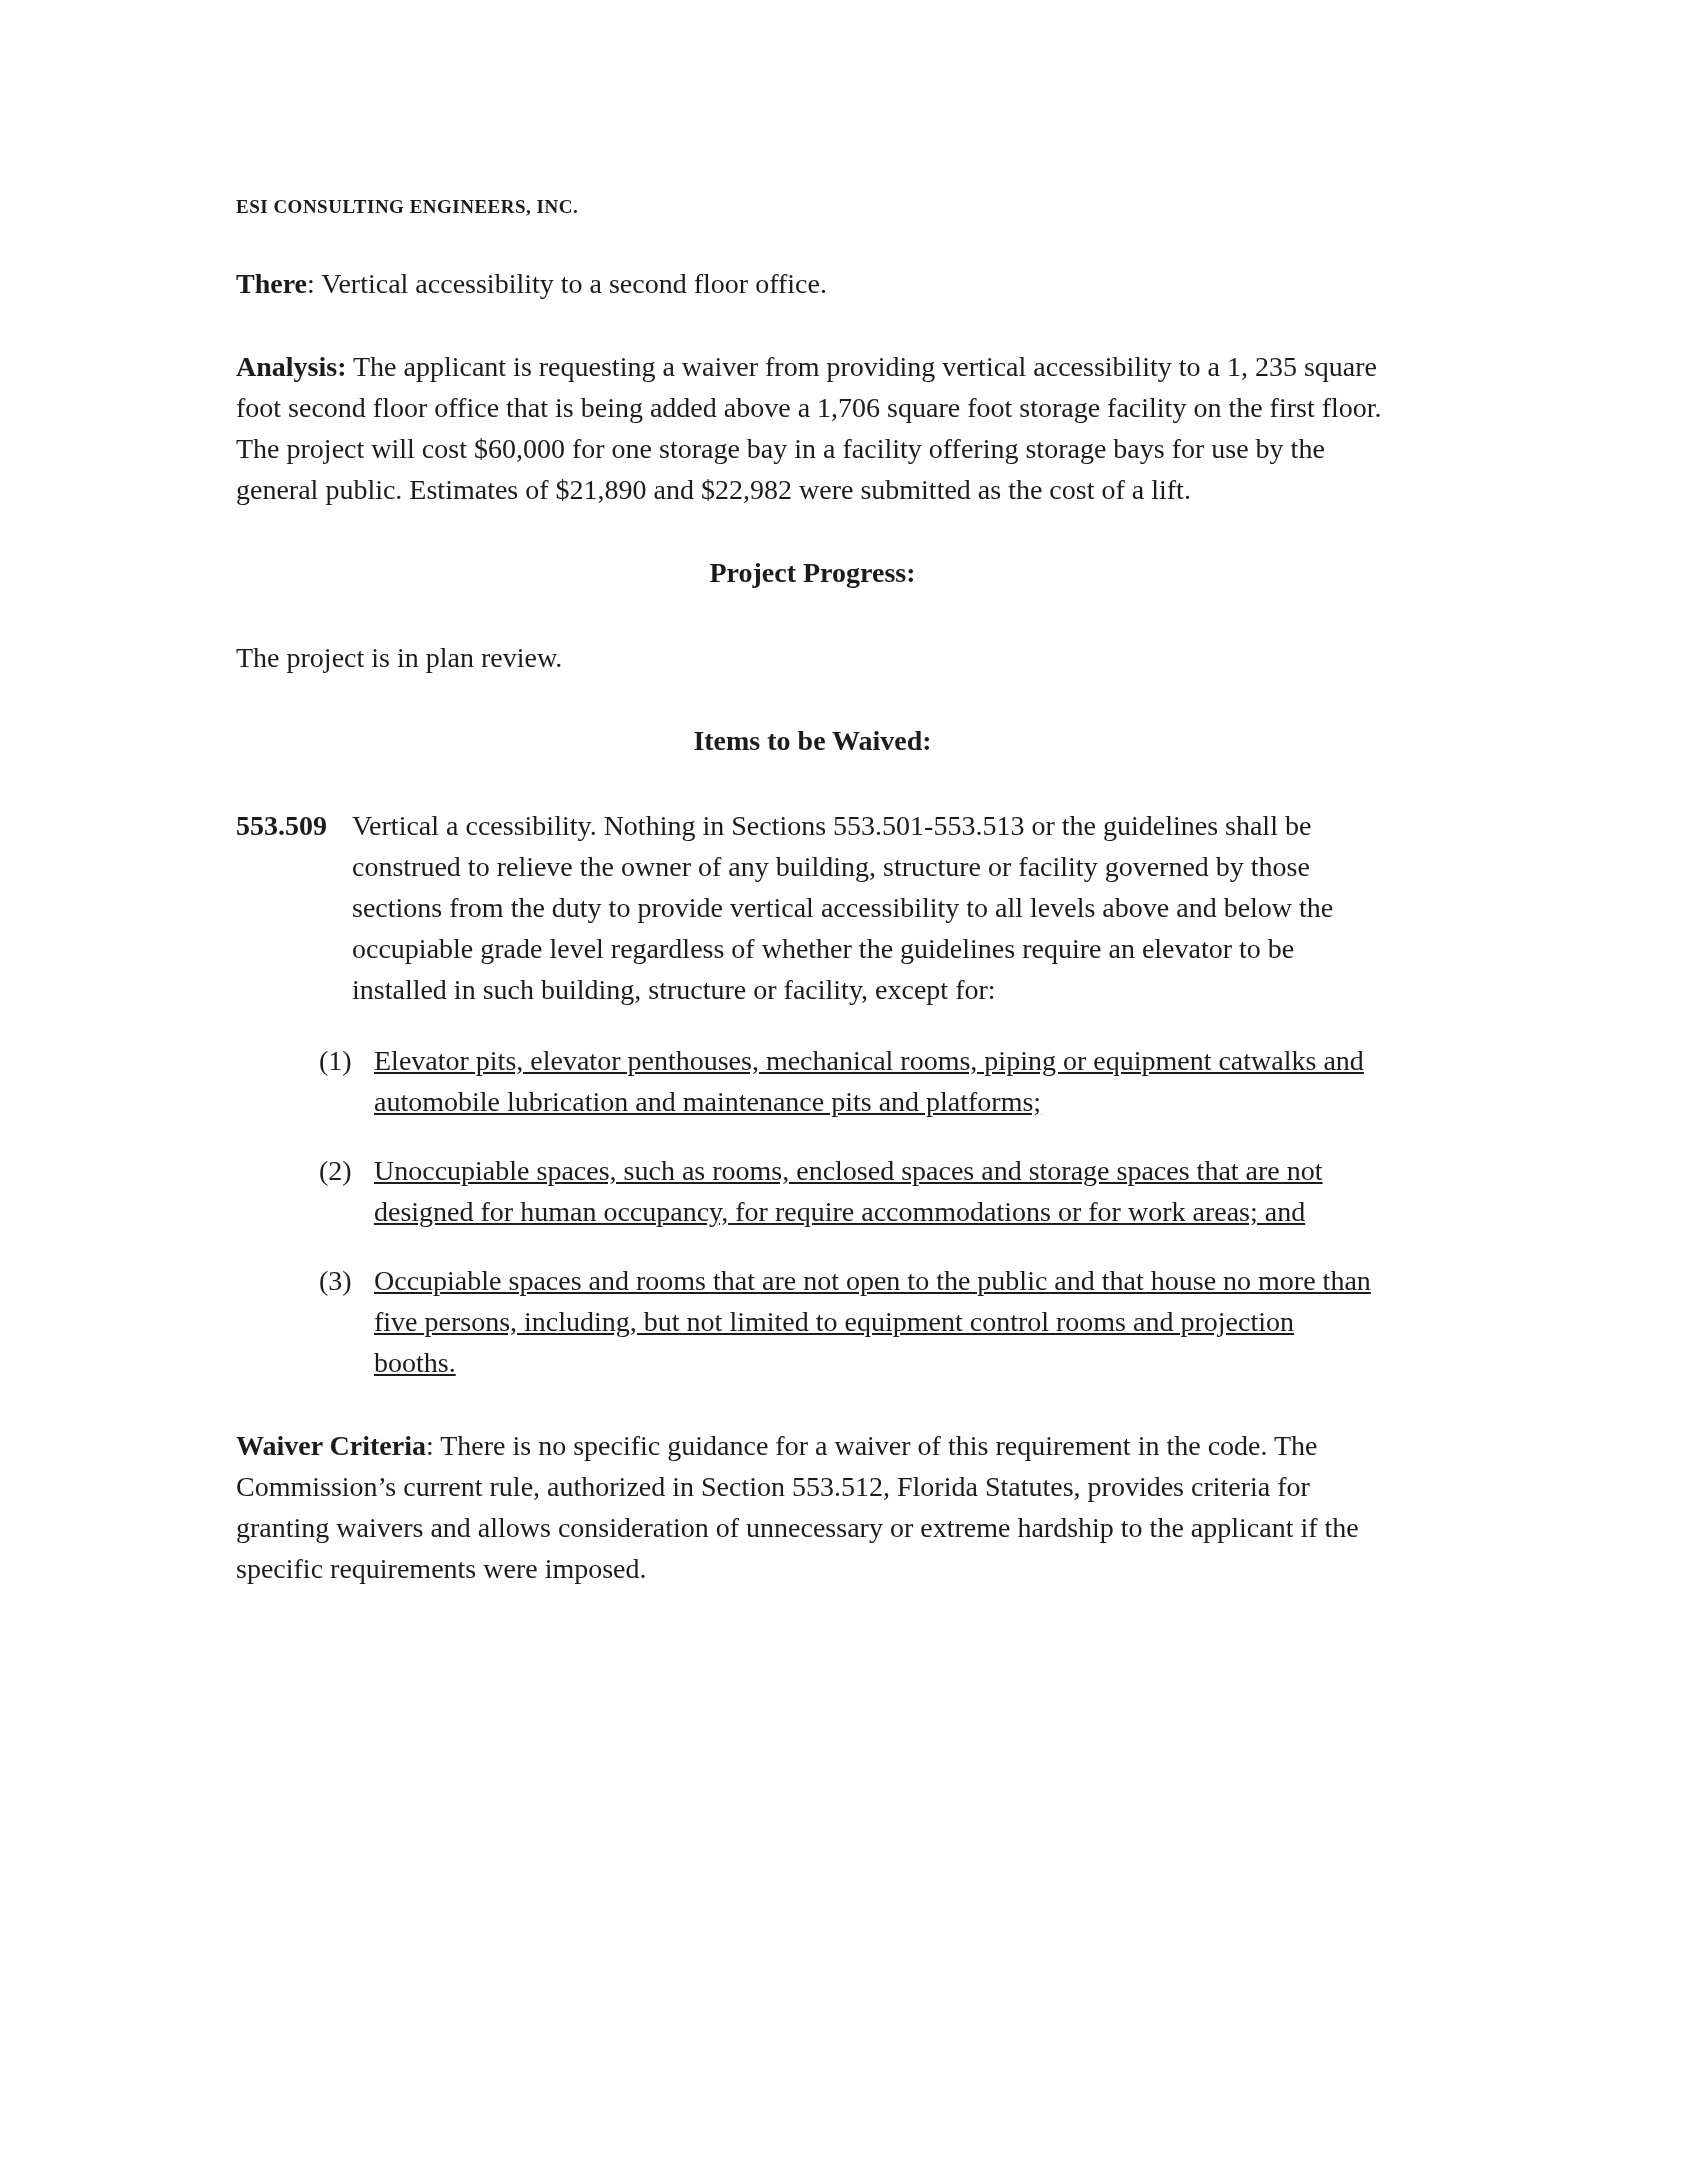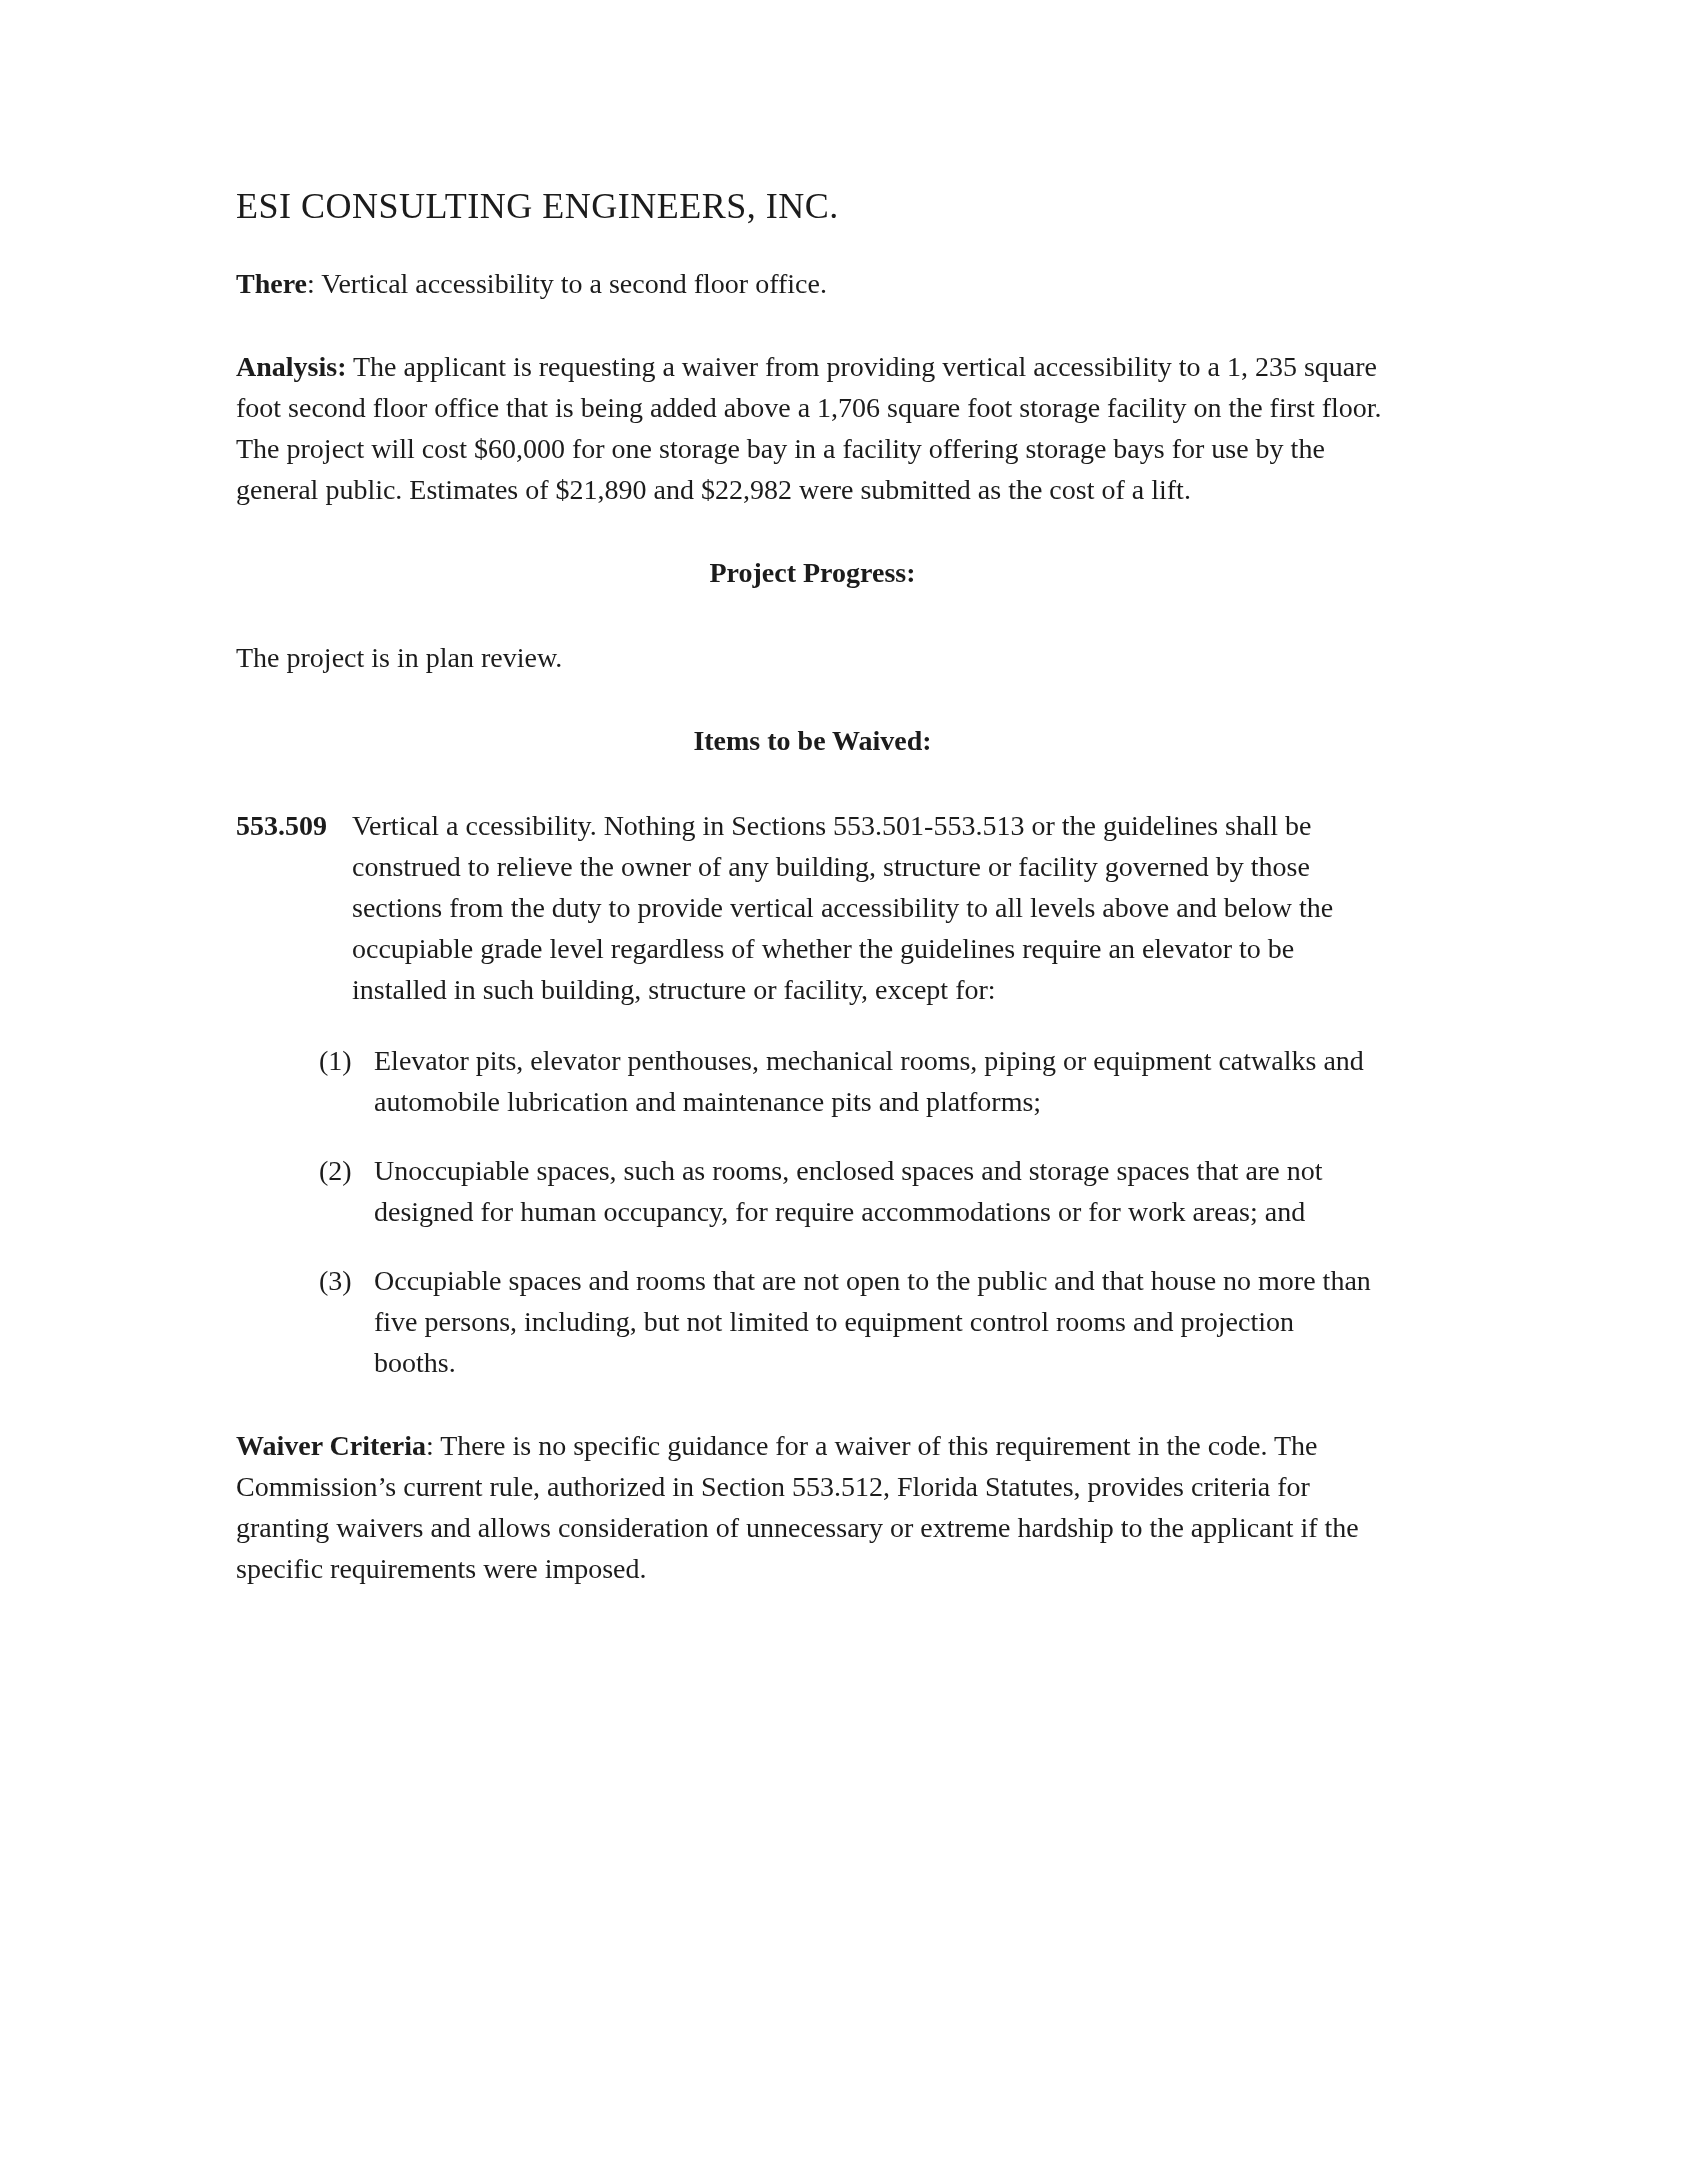--- a/index.html
+++ b/index.html
@@ -20,22 +20,22 @@
     height: 2177px;
     padding: 186px 297px 0 236px;
     background: #ffffff;
   }
   .content {
     width: 1153px;
     font-size: 28px;
     line-height: 41px;
   }
   .company-header {
-    font-weight: normal;
-    font-size: 36px;
+    font-weight: bold;
+    font-size: 19px;
     letter-spacing: 0.5px;
     margin: 0 0 36px 0;
   }
   p.para {
     margin: 0 0 42px 0;
   }
   .bold-label {
     font-weight: bold;
   }
   h3.section-heading {
@@ -50,20 +50,21 @@
     text-indent: -116px;
   }
   .statute-number {
     display: inline-block;
     width: 116px;
     text-indent: 0;
     font-weight: bold;
   }
   .exception-list {
     margin: 30px 8px 42px 0;
+    text-decoration: underline;
   }
   .exception-item {
     margin-left: 83px;
     padding-left: 55px;
     text-indent: -55px;
   }
   .exception-number {
     display: inline-block;
     width: 55px;
     text-indent: 0;

